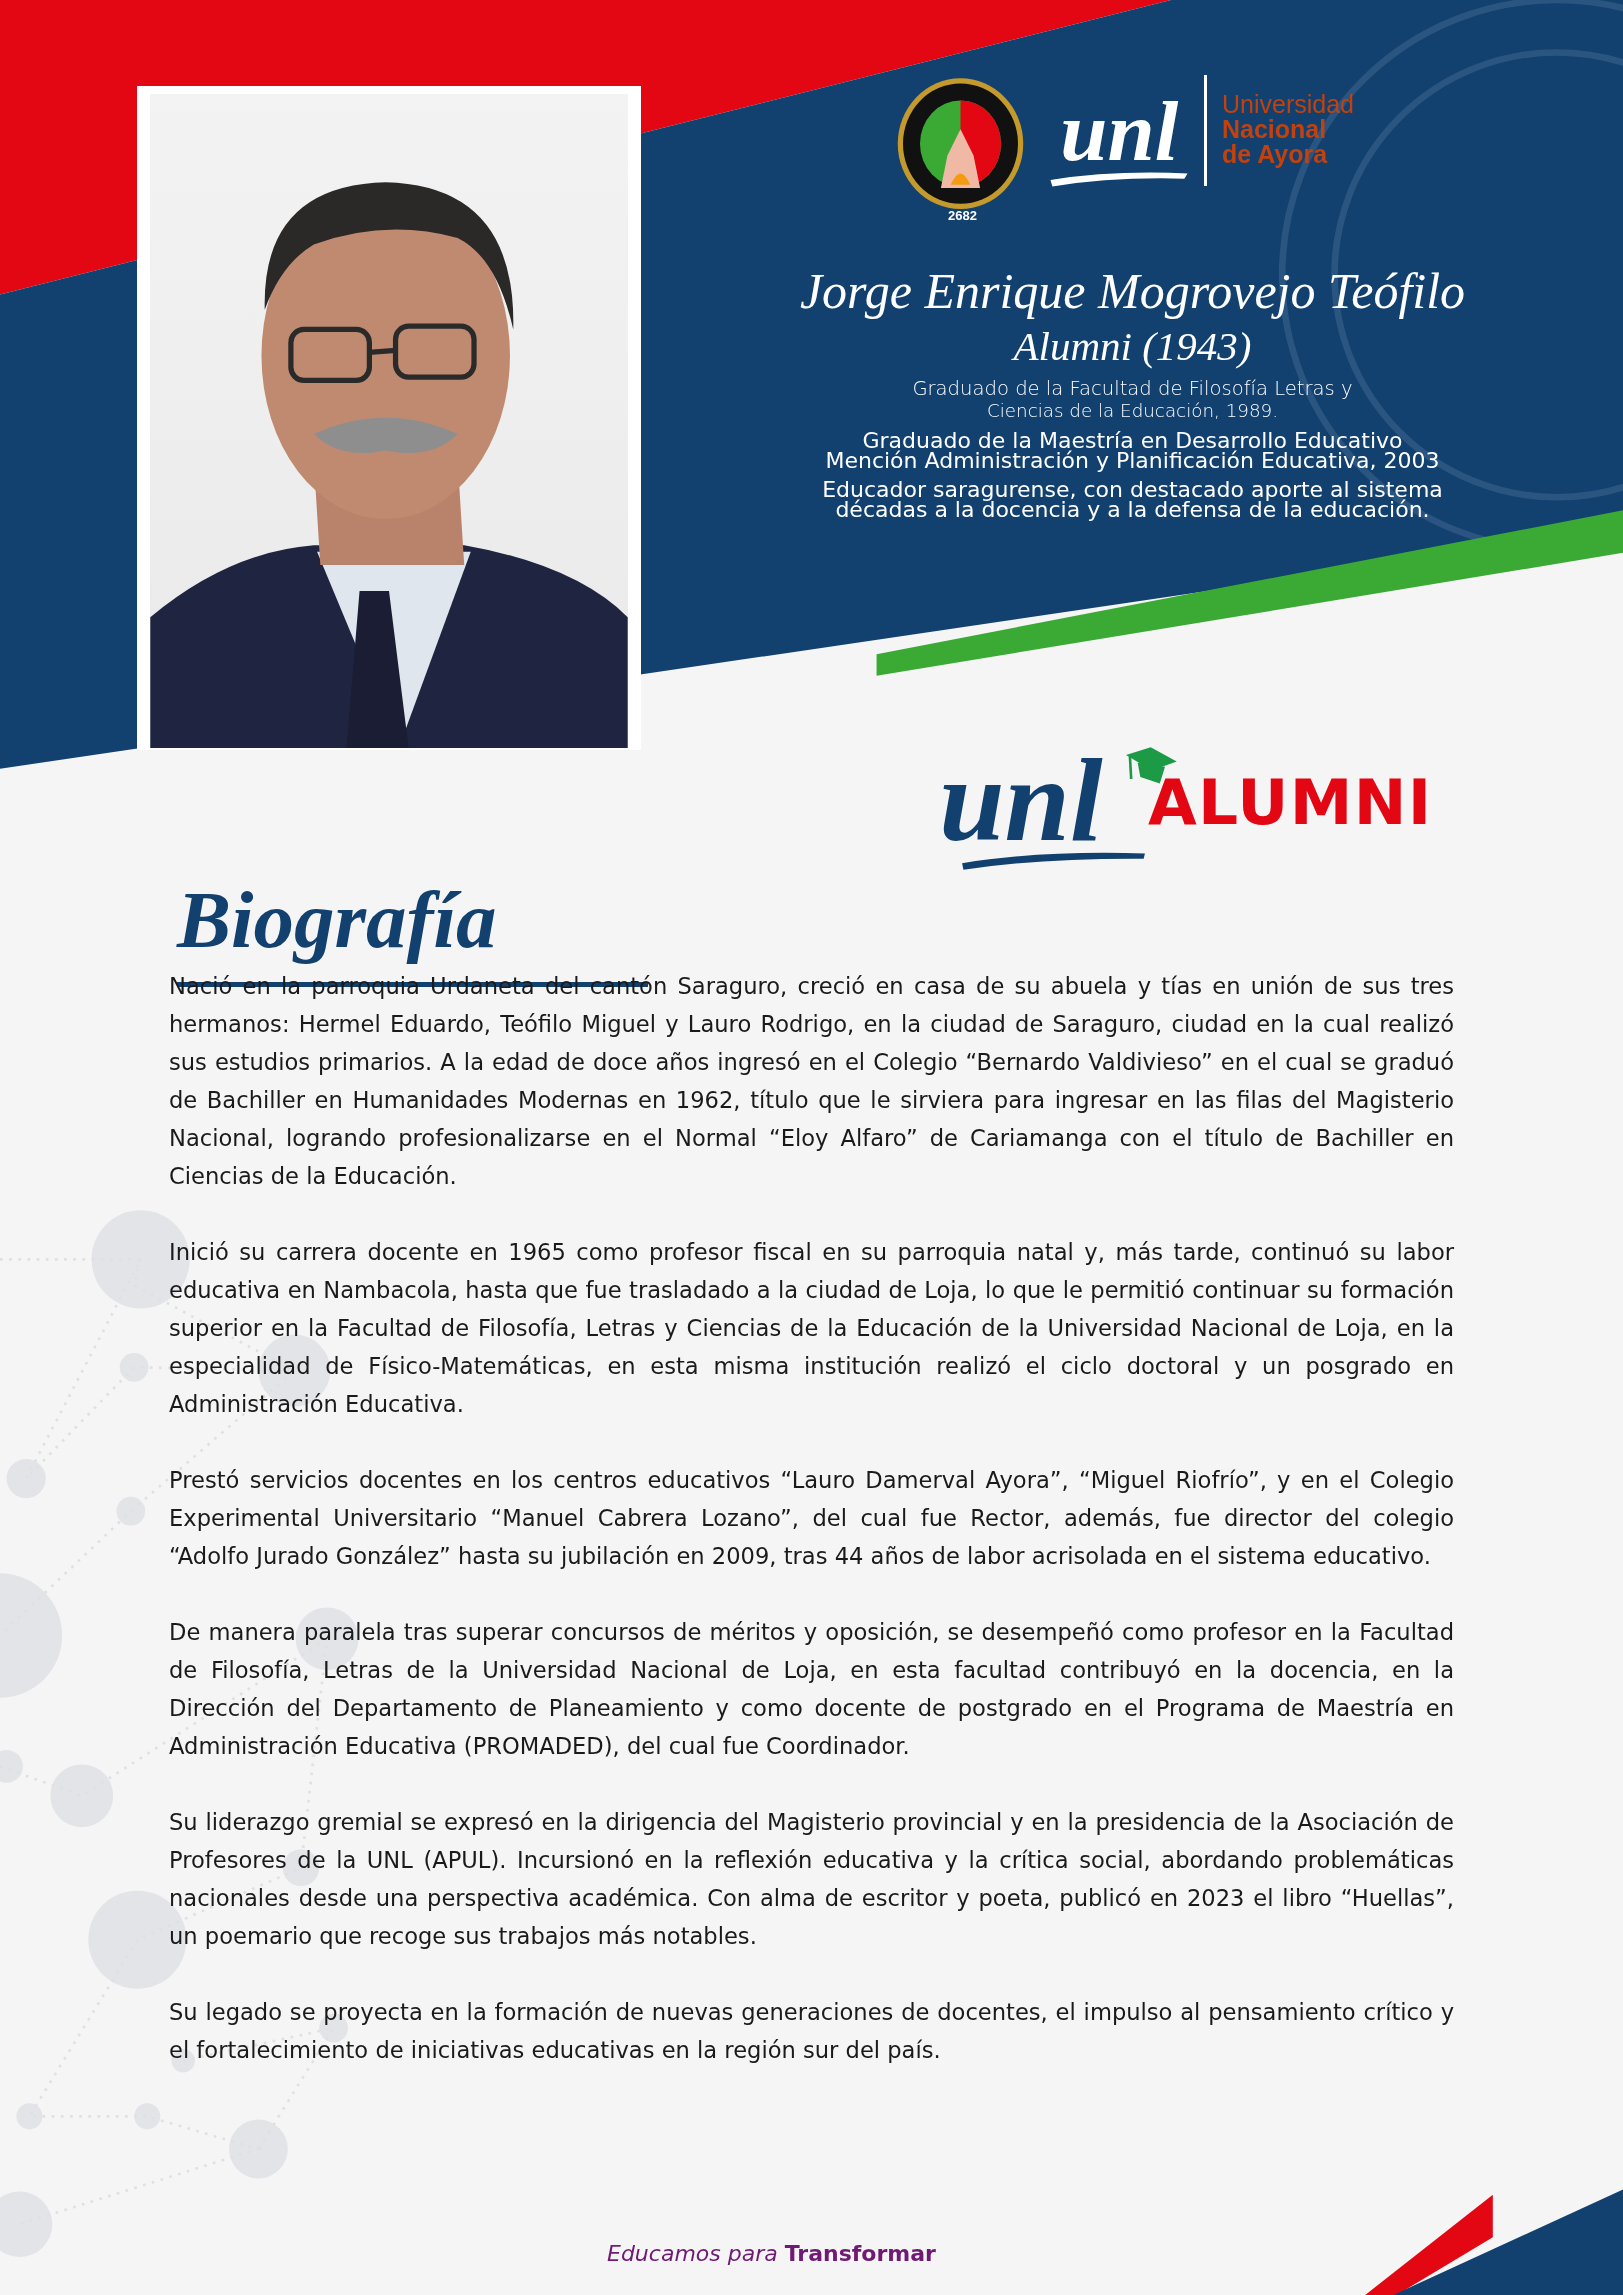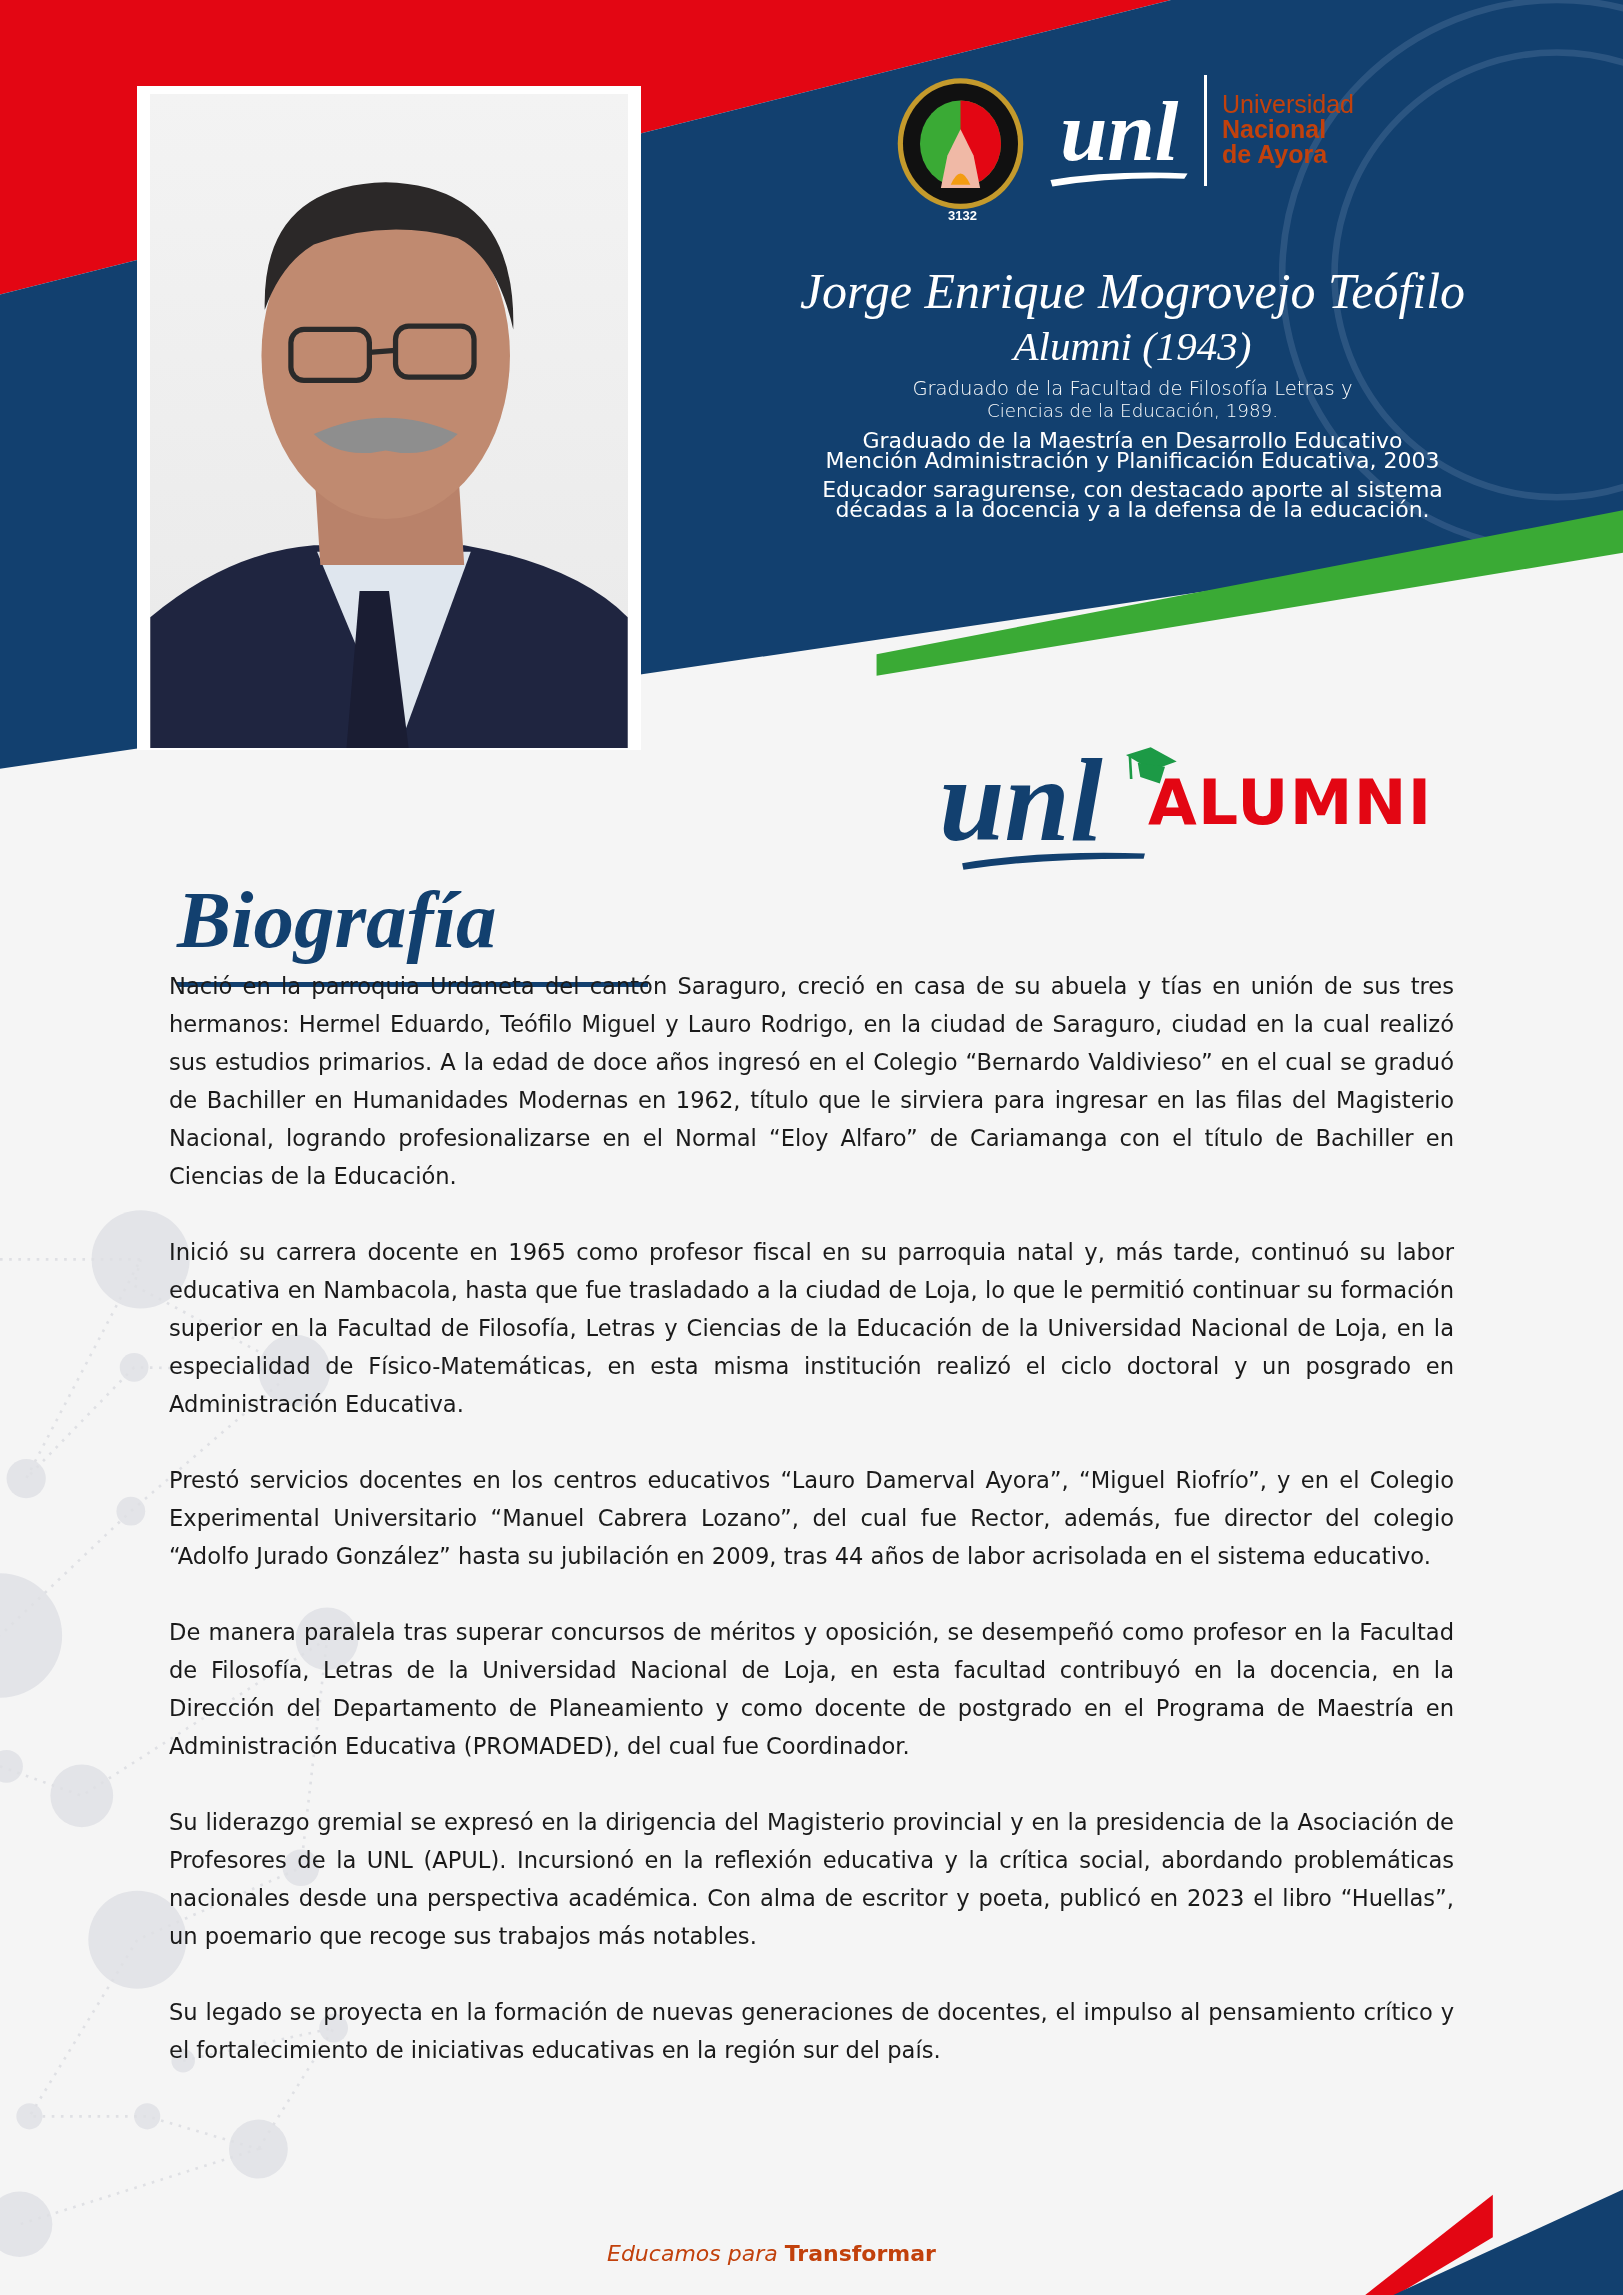--- a/index.html
+++ b/index.html
@@ -16,21 +16,21 @@
   .hero .name { font-family:"Liberation Serif", serif; font-style:italic; font-size:50px; line-height:59px; }
   .hero .sub { font-family:"Liberation Serif", serif; font-style:italic; font-size:41px; line-height:50px; }
   .hero .p { font-family:"DejaVu Sans", sans-serif; font-size:19.6px; line-height:22px; margin-top:6.5px; font-weight:300; }
   .hero .p2 { font-family:"DejaVu Sans", sans-serif; font-size:22px; line-height:20px; margin-top:9.2px; }
   .alumni-logo { left:936px; top:739px; width:523px; height:131px; }
   .alumni-word { left:1148px; top:766px; color:#e30613; font-family:"DejaVu Sans", sans-serif; font-size:63px; letter-spacing:1.3px; font-weight:700; }
   .bio-title { left:177px; top:874px; color:#12406f; font-family:"Liberation Serif", serif; font-style:italic; font-weight:bold; font-size:81px; line-height:92px; }
   .bio-rule { left:177px; top:982px; width:471px; height:5.2px; background:#12406f; }
   .body-text { left:169px; top:967px; width:1285px; color:#1a1a1a; font-family:"DejaVu Sans", sans-serif; font-size:22.6px; line-height:38px; text-align:justify; }
   .body-text p { margin:0 0 38px 0; }
-  .tagline { left:607px; top:2241px; color:#c2410c; font-family:"DejaVu Sans", sans-serif; font-size:22px; }
+  .tagline { left:607px; top:2241px; color:#701a75; font-family:"DejaVu Sans", sans-serif; font-size:22px; }
   .tagline .it { font-style:italic; font-weight:normal; }
   .tagline .bd { font-weight:bold; }
 </style>
 </head>
 <body>
 
 <svg class="bg" width="1623" height="2295" viewBox="0 0 2481 3508">
 
   <g fill="#e3e4e8" stroke="none">
     <circle cx="215" cy="1925" r="75"></circle>
@@ -103,21 +103,21 @@
 <div class="abs" style="left:895px;top:77px;width:131px;height:134px;">
   <svg width="131" height="134" viewBox="0 0 200 205">
     <ellipse cx="100" cy="102" rx="96" ry="100" fill="#c49a2c"></ellipse>
     <ellipse cx="100" cy="102" rx="88" ry="92" fill="#111"></ellipse>
     <ellipse cx="100" cy="102" rx="62" ry="66" fill="#3aaa35"></ellipse>
     <path d="M100 36 A62 66 0 0 1 100 168 Z" fill="#e30613"></path>
     <path d="M70 170 L130 170 L120 120 L100 80 L80 120 Z" fill="#f0b9a6"></path>
     <path d="M85 165 Q100 130 115 165 Z" fill="#f39c12"></path>
   </svg>
 </div>
-<div class="abs seal-year">3132</div>
+<div class="abs seal-year">2682</div>
 
 <div class="abs" style="left:1047px;top:82px;width:144px;height:111px;">
   <svg width="144" height="111" viewBox="0 0 220 170">
     <text x="20" y="120" fill="#ffffff" font-family="Liberation Serif, serif" font-style="italic" font-weight="bold" font-size="130">unl</text>
     <path d="M5 150 Q100 135 215 140 L210 148 Q100 145 8 160 Z" fill="#ffffff"></path>
   </svg>
 </div>
 <div class="abs" style="left:1204px;top:75px;width:2.6px;height:111px;background:#ffffff;"></div>
 <div class="abs uni-text">
   <div class="l1">Universidad</div>

